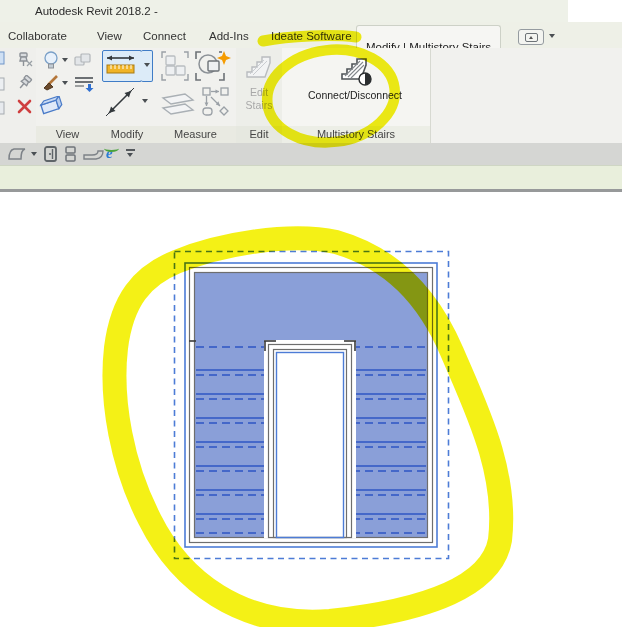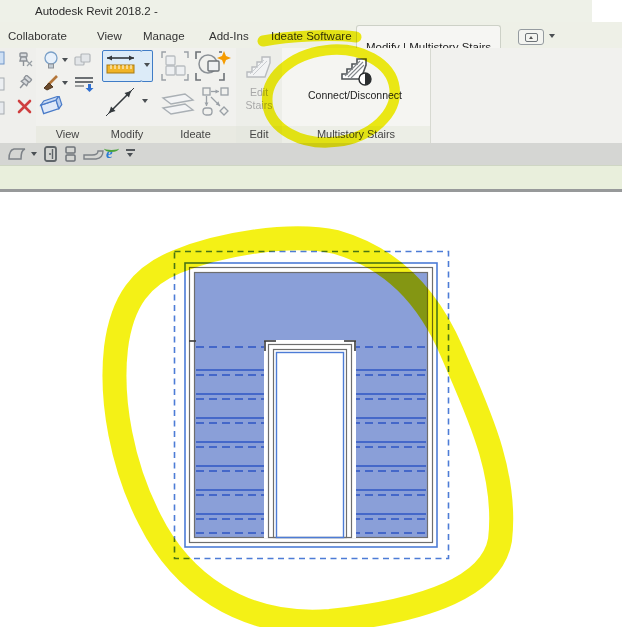--- a/index.html
+++ b/index.html
@@ -2,21 +2,21 @@
 <html><head>
 <meta charset="utf-8">
 <style>
   html,body{margin:0;padding:0;background:#ffffff;}
   #screen{position:relative;width:622px;height:627px;overflow:hidden;
           font-family:"Liberation Sans",sans-serif;background:#ffffff;}
   .abs{position:absolute;}
 
   
   #titlebar{left:0;top:0;width:568px;height:22px;background:#eef1e8;color:#2b2b2b;
-            font-size:11.5px;line-height:22px;white-space:nowrap;padding-left:24px;}
+            font-size:11.5px;line-height:22px;white-space:nowrap;}
   #titlebar .app{position:absolute;left:35px;top:0;}
   #titlebar .doc{position:absolute;left:175px;top:0;}
 
   
   #tabrow{left:0;top:22px;width:622px;height:26px;background:#eef0e7;font-size:11.5px;color:#333;}
   .tab{position:absolute;top:5px;height:21px;line-height:18px;white-space:nowrap;cursor:default;}
   .tab.active{background:#f6f6f3;border:1px solid #cdd1c7;border-bottom:none;
               border-radius:3px 3px 0 0;padding:11px 9px;color:#1c1c1c;top:3px;line-height:21px;}
   #ribbon-toggle{position:absolute;left:518px;top:29px;width:24px;height:14px;border:1px solid #959ba0;
                  border-radius:3px;background:#f3f4f0;}
@@ -53,21 +53,21 @@
 
 <div id="screen">
 
   <div class="abs" id="titlebar">
     <span class="app">Autodesk Revit 2018.2 -</span>
   </div>
 
   <div class="abs" id="tabrow">
     <span class="tab" style="left:8px">Collaborate</span>
     <span class="tab" style="left:97px">View</span>
-    <span class="tab" style="left:143px">Manage</span>
+    <span class="tab" style="left:143px">Connect</span>
     <span class="tab" style="left:209px">Add-Ins</span>
     <span class="tab" style="left:271px">Ideate Software</span>
     <span class="tab active" style="left:356px">Modify | Multistory Stairs</span>
   </div>
   <div class="abs" id="ribbon-toggle">
     <span class="inner"></span>
     <span class="up"></span>
   </div>
   <div class="abs caret" style="left:549px;top:34px"></div>
 
@@ -215,21 +215,21 @@
           <rect x="2" y="22" width="9" height="7" rx="3"></rect>
           <path d="M23 21 L27 25 L23 29 L19 25 Z"></path>
           <line x1="10" y1="5.5" x2="18" y2="5.5"></line>
             <line x1="5.5" y1="10" x2="5.5" y2="20"></line>
             <line x1="10" y1="11" x2="19" y2="20"></line>
         </g>
         <path d="M18 5.5 L14.5 3.5 L14.5 7.5 Z" fill="#9aa0a6"></path>
         <path d="M5.5 20 L3.5 16.5 L7.5 16.5 Z" fill="#9aa0a6"></path>
         <path d="M19 20 L14.8 18.4 L17.4 15.2 Z" fill="#9aa0a6"></path>
       </svg>
-      <div class="plabel">Ideate</div>
+      <div class="plabel">Measure</div>
     </div>
 
     <div class="panel" style="left:236px;width:46px;background:#edeee9">
       <div class="abs" style="left:2px;top:1px;width:42px;height:76px">
         <svg class="icon-slot" style="left:6px;top:2px" width="30" height="32">
           <path d="M3 26 L3 21 L8 21 L8 16 L13 16 L13 11 L18 11 L18 6 L26 6 L26 12 L21 26 Z" fill="#f2f3f4" stroke="#b9bcbf" stroke-width="1.4"></path>
           <g stroke="#c9ccd0" stroke-width="1">
               <line x1="6" y1="23" x2="20" y2="9"></line>
               <line x1="9" y1="24" x2="23" y2="10"></line>
             </g>

